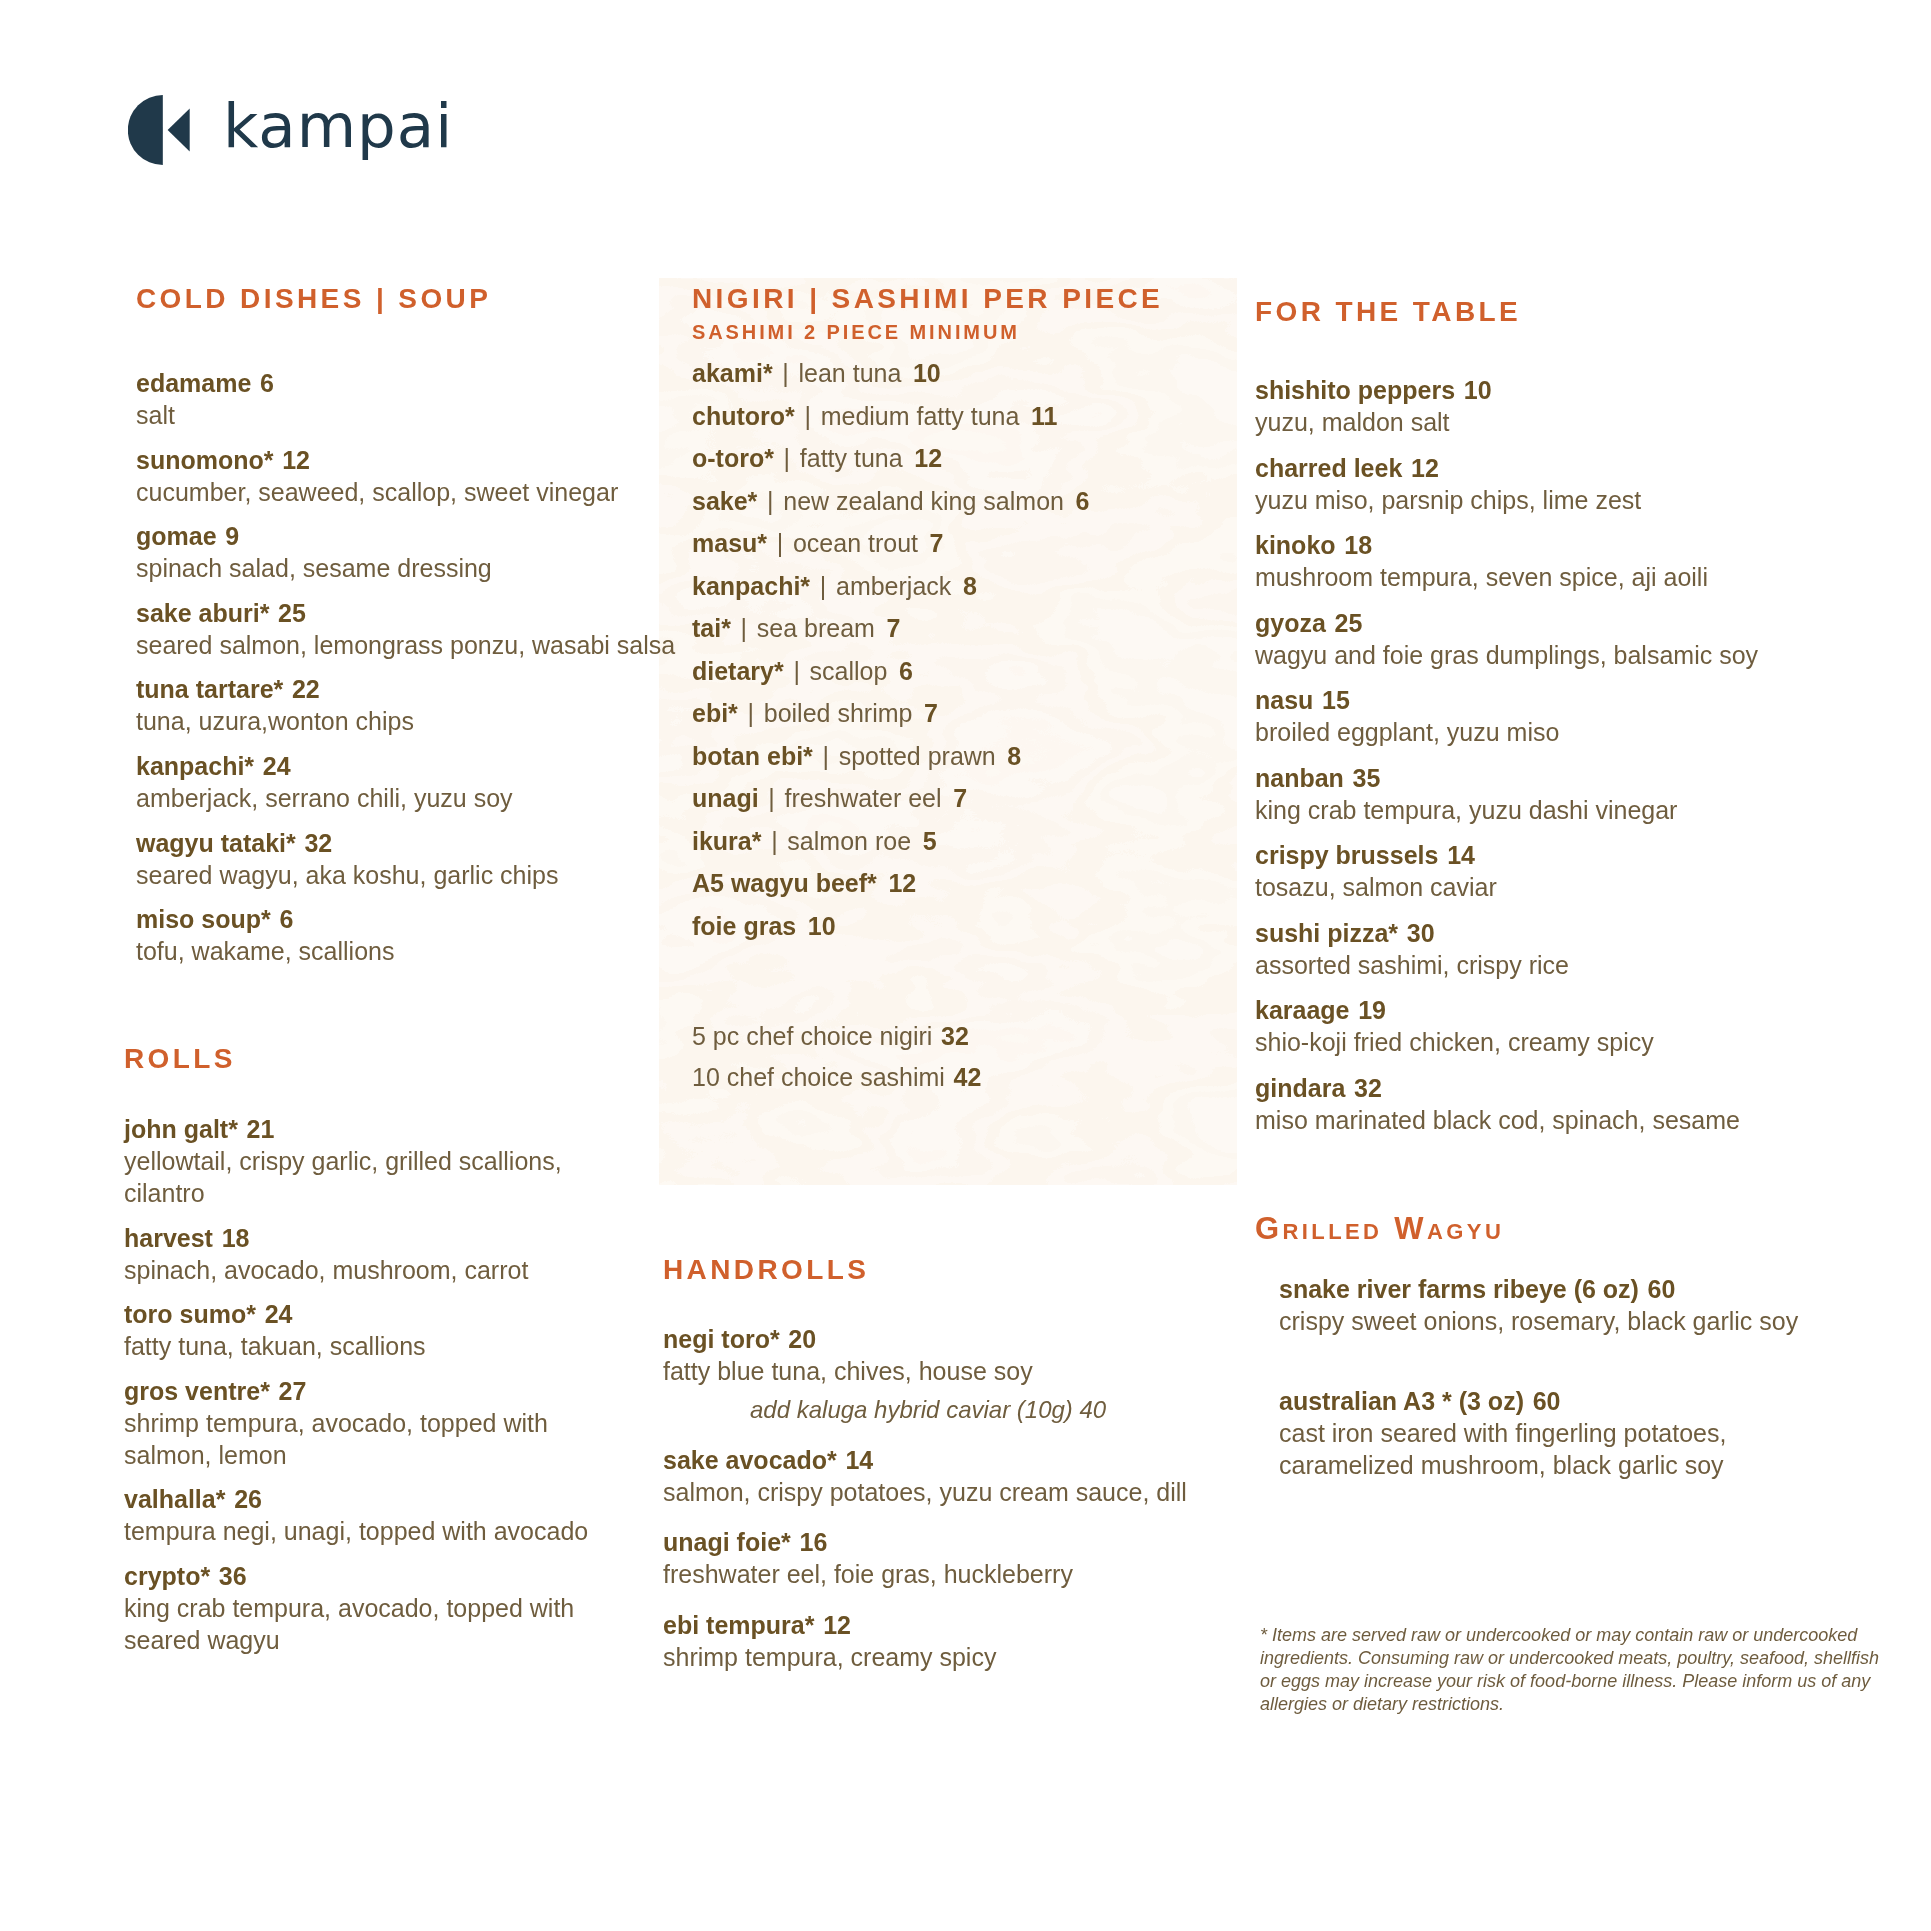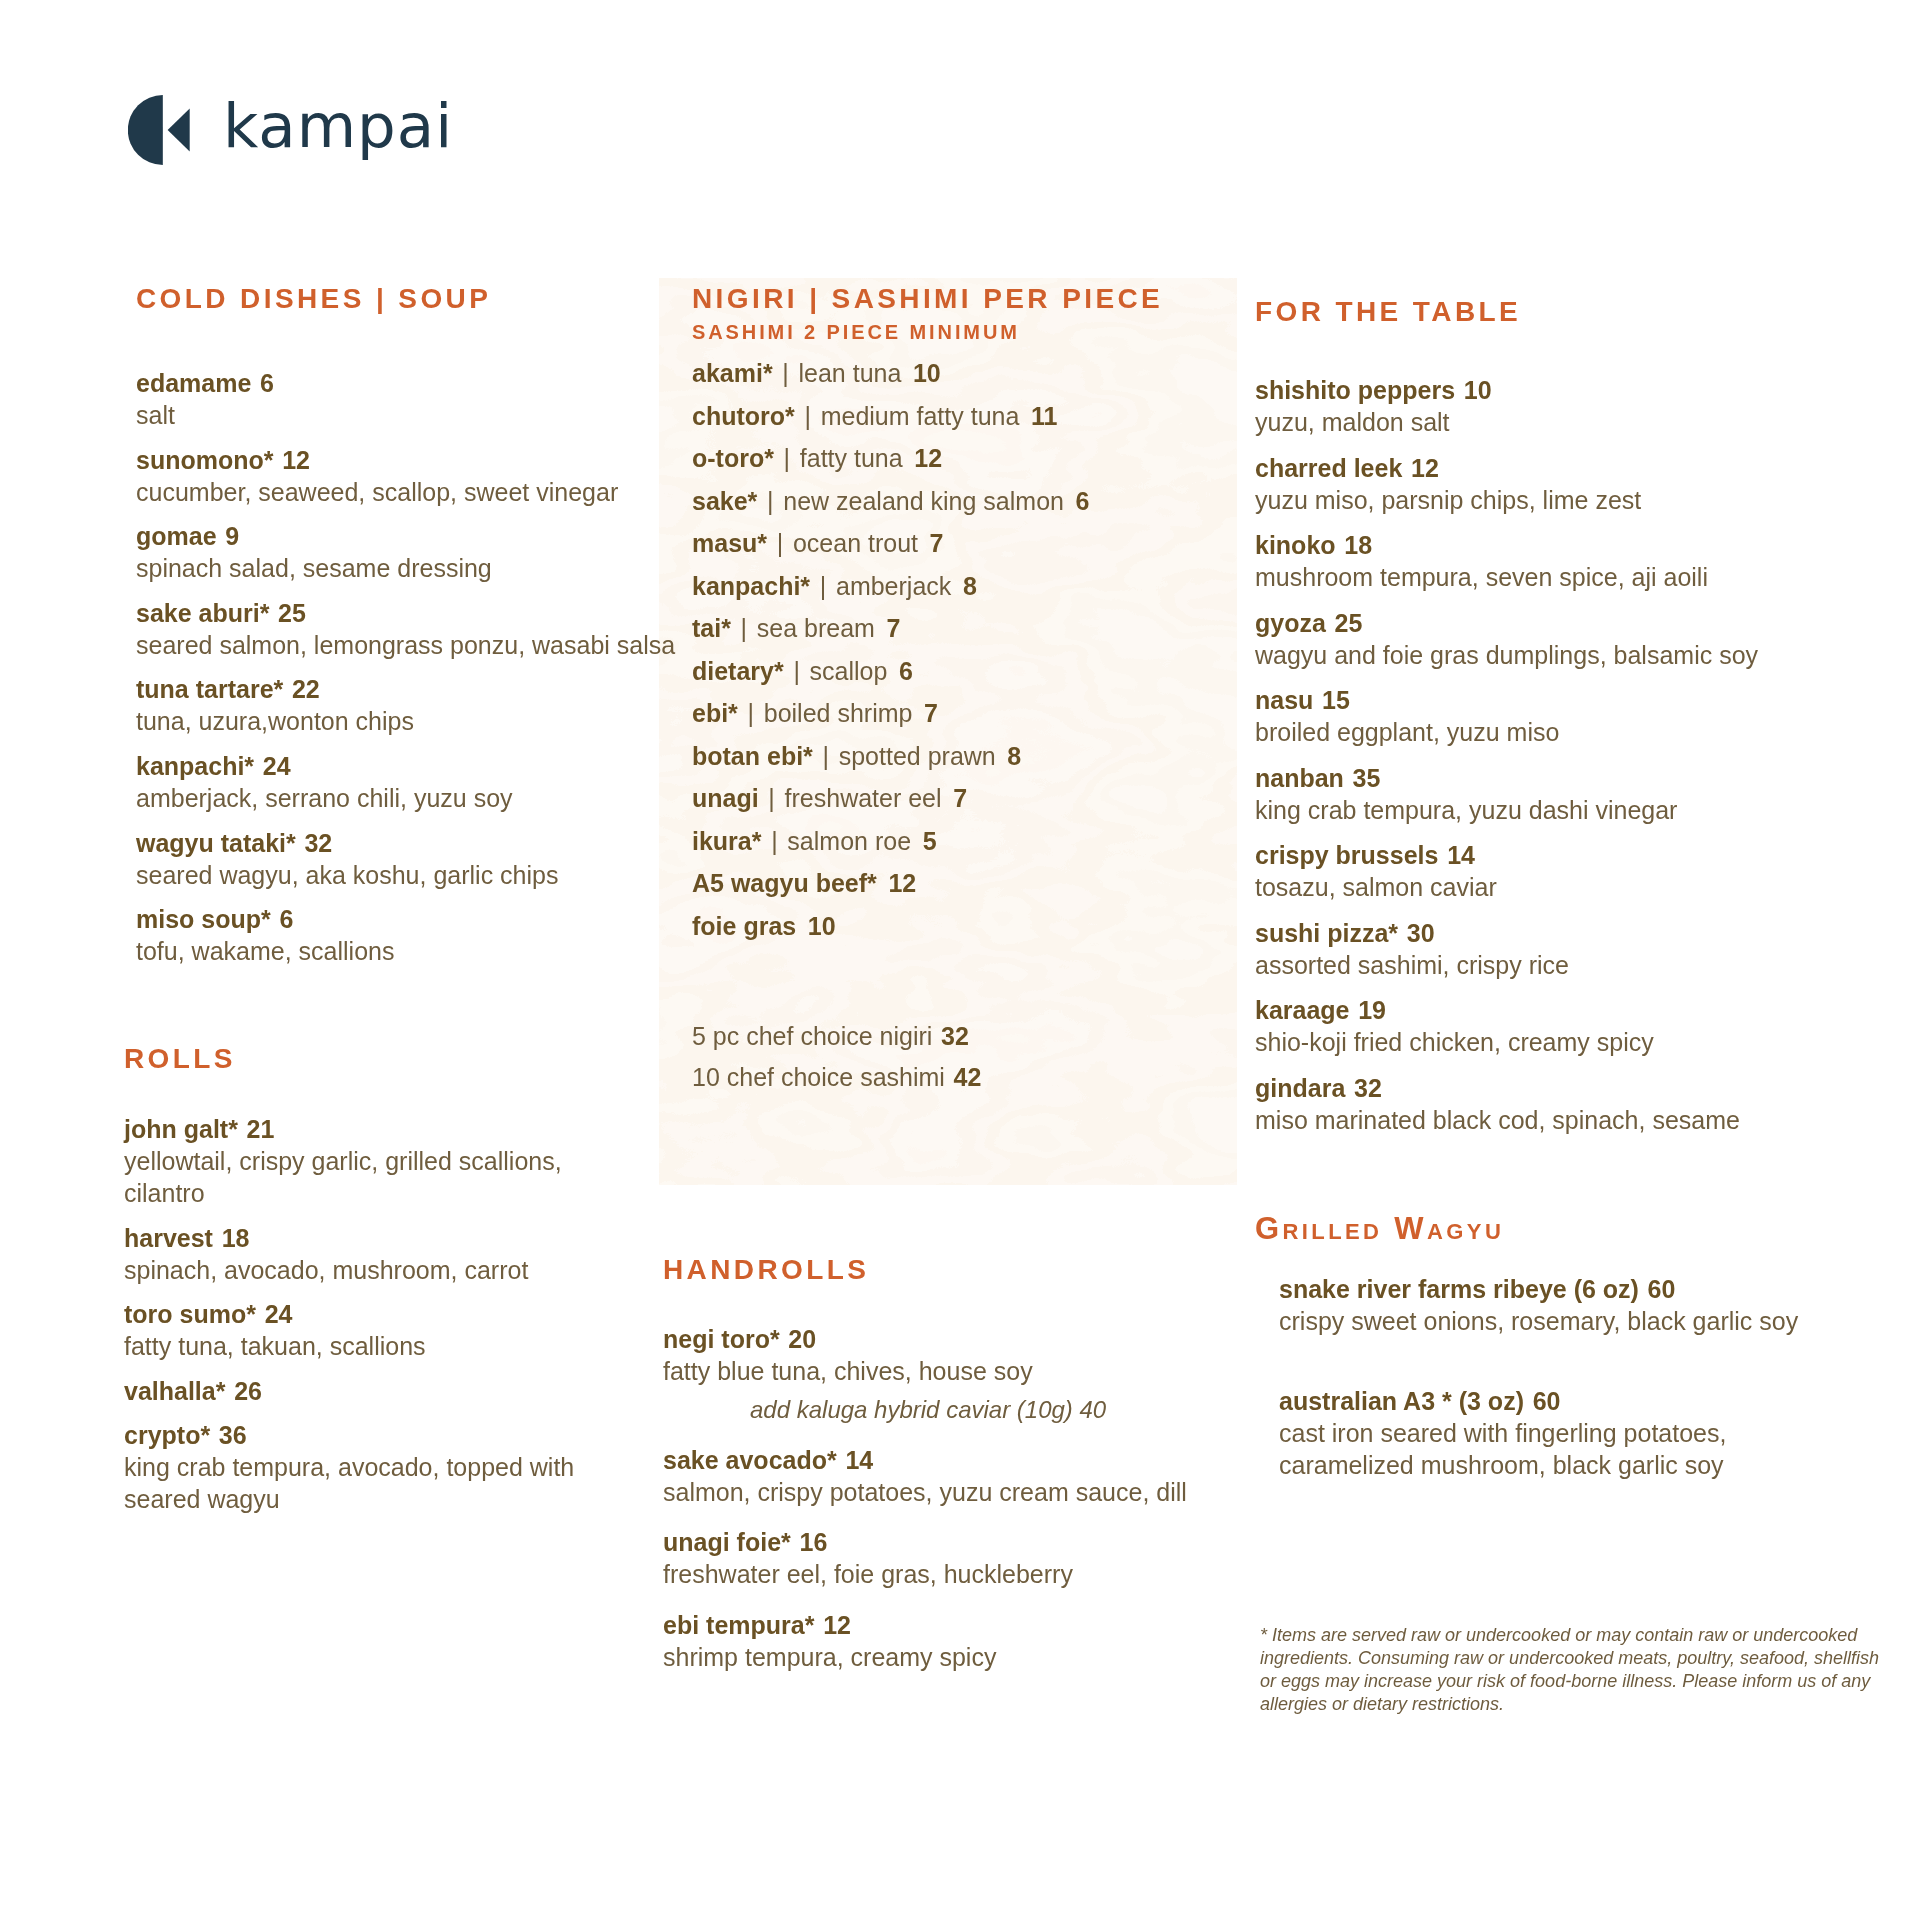--- a/index.html
+++ b/index.html
@@ -165,23 +165,29 @@
       <div class="item">
         <div class="line1"><span>harvest</span><span class="price">18</span></div>
         <div class="item-desc">spinach, avocado, mushroom, carrot</div>
       </div>
 
       <div class="item">
         <div class="line1"><span>toro sumo*</span><span class="price">24</span></div>
         <div class="item-desc">fatty tuna, takuan, scallions</div>
       </div>
 
+      <div class="item">
+        <div class="line1"><span>gros ventre*</span><span class="price">27</span></div>
+        <div class="item-desc">shrimp tempura, avocado, topped with
+salmon, lemon</div>
+      </div>
 
       <div class="item">
         <div class="line1"><span>valhalla*</span><span class="price">26</span></div>
+        <div class="item-desc">tempura negi, unagi, topped with avocado</div>
       </div>
 
       <div class="item">
         <div class="line1"><span>crypto*</span><span class="price">36</span></div>
         <div class="item-desc">king crab tempura, avocado, topped with
 seared wagyu</div>
       </div>
     </div>
 </section>
 

